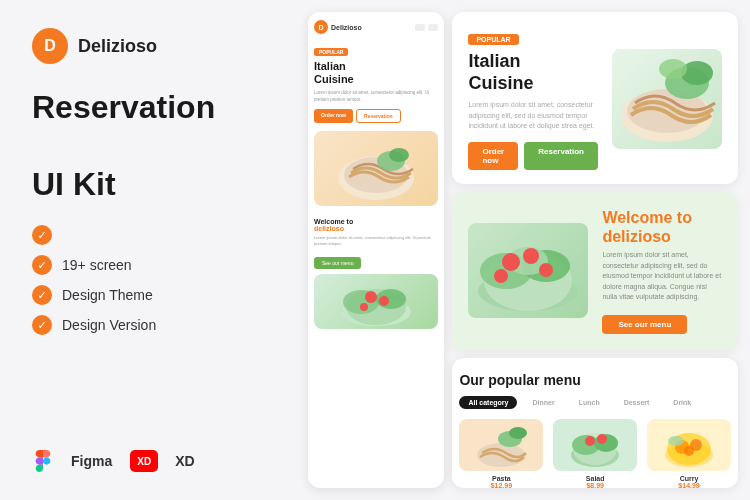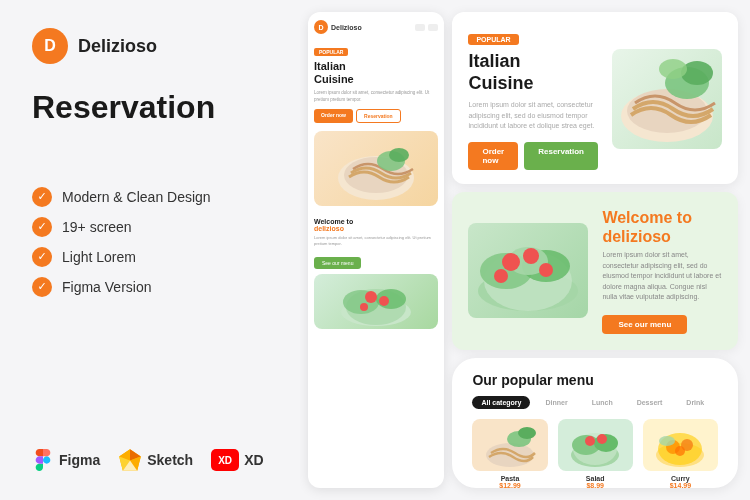--- a/index.html
+++ b/index.html
@@ -82,21 +82,21 @@
     }
 
     .tools-area {
       display: flex;
       align-items: center;
       gap: 18px;
     }
     .tool-item {
       display: flex;
       align-items: center;
-      gap: 5px;
+      gap: 17px;
       font-size: 14px;
       font-weight: 600;
       color: #333;
     }
     .xd-icon-box {
       width: 26px;
       height: 20px;
       background: #ff0000;
       border-radius: 4px;
       display: flex;
@@ -388,22 +388,22 @@
       font-size: 8px;
       padding: 5px 16px;
       border-radius: 4px;
       font-weight: 600;
       display: inline-block;
     }
 
     
     .desktop-card-bot {
       background: white;
-      border-radius: 24px;
-      padding: 14px 20px;
+      border-radius: 12px;
+      padding: 14px 7px;
       box-shadow: 0 2px 12px rgba(0,0,0,0.08);
       flex: 1.2;
       overflow: hidden;
     }
     .desktop-bot-title {
       font-size: 14px;
       font-weight: 800;
       color: #1a1a1a;
       margin-bottom: 8px;
     }
@@ -468,66 +468,55 @@
 <div class="left-panel">
   <div>
     <div class="logo-area">
       <div class="logo-circle">D</div>
       <span class="logo-text">Delizioso</span>
     </div>
 
     <div class="main-title">
       <span>Reservation</span><br>
       <br>
+      <span>UI Kit</span>
     </div>
 
     <ul class="features-list">
       <li class="feature-item">
         <div class="check-icon">✓</div>
-        <span>Modern &amp; Clean Design</span>
       </li>
       <li class="feature-item">
         <div class="check-icon">✓</div>
         <span>19+ screen</span>
       </li>
       <li class="feature-item">
         <div class="check-icon">✓</div>
-        <span>Light Lorem</span>
+        <span>Design Theme</span>
       </li>
       <li class="feature-item">
         <div class="check-icon">✓</div>
-        <span>Figma Version</span>
+        <span>Design Version</span>
       </li>
     </ul>
   </div>
 
   <div class="tools-area">
 
     <div class="tool-item">
       <svg class="figma-svg" viewBox="0 0 38 57" fill="none" xmlns="http://www.w3.org/2000/svg">
         <path d="M19 28.5C19 25.9804 20.0009 23.5641 21.7825 21.7825C23.5641 20.0009 25.9804 19 28.5 19C31.0196 19 33.4359 20.0009 35.2175 21.7825C36.9991 23.5641 38 25.9804 38 28.5C38 31.0196 36.9991 33.4359 35.2175 35.2175C33.4359 36.9991 31.0196 38 28.5 38C25.9804 38 23.5641 36.9991 21.7825 35.2175C20.0009 33.4359 19 31.0196 19 28.5Z" fill="#1ABCFE"></path>
         <path d="M0 47.5C0 44.9804 1.00089 42.5641 2.78249 40.7825C4.56408 39.0009 6.98044 38 9.5 38H19V47.5C19 50.0196 17.9991 52.4359 16.2175 54.2175C14.4359 55.9991 12.0196 57 9.5 57C6.98044 57 4.56408 55.9991 2.78249 54.2175C1.00089 52.4359 0 50.0196 0 47.5Z" fill="#0ACF83"></path>
         <path d="M19 0V19H28.5C31.0196 19 33.4359 17.9991 35.2175 16.2175C36.9991 14.4359 38 12.0196 38 9.5C38 6.98044 36.9991 4.56408 35.2175 2.78249C33.4359 1.00089 31.0196 0 28.5 0H19Z" fill="#FF7262"></path>
         <path d="M0 9.5C0 12.0196 1.00089 14.4359 2.78249 16.2175C4.56408 17.9991 6.98044 19 9.5 19H19V0H9.5C6.98044 0 4.56408 1.00089 2.78249 2.78249C1.00089 4.56408 0 6.98044 0 9.5Z" fill="#F24E1E"></path>
         <path d="M0 28.5C0 31.0196 1.00089 33.4359 2.78249 35.2175C4.56408 36.9991 6.98044 38 9.5 38H19V19H9.5C6.98044 19 4.56408 20.0009 2.78249 21.7825C1.00089 23.5641 0 25.9804 0 28.5Z" fill="#A259FF"></path>
       </svg>
       <span>Figma</span>
     </div>
 
-    <div class="tool-item">
-      <svg class="sketch-svg" viewBox="0 0 100 100" xmlns="http://www.w3.org/2000/svg">
-        <polygon points="50,5 95,35 80,95 20,95 5,35" fill="#FDB300"></polygon>
-        <polygon points="50,5 95,35 50,52" fill="#EA6C00"></polygon>
-        <polygon points="50,5 5,35 50,52" fill="#FDAD00"></polygon>
-        <polygon points="5,35 20,95 50,52" fill="#FDD231"></polygon>
-        <polygon points="95,35 80,95 50,52" fill="#FDAD00"></polygon>
-        <polygon points="20,95 80,95 50,52" fill="#FEEEB7"></polygon>
-      </svg>
-      <span>Sketch</span>
-    </div>
 
     <div class="tool-item">
       <div class="xd-icon-box" style="background:#ff0000; width:28px; height:22px; border-radius:5px; display:flex; align-items:center; justify-content:center; color:white; font-size:10px; font-weight:900;">XD</div>
       <span>XD</span>
     </div>
   </div>
 </div>
 
 <div class="right-panel">
 

